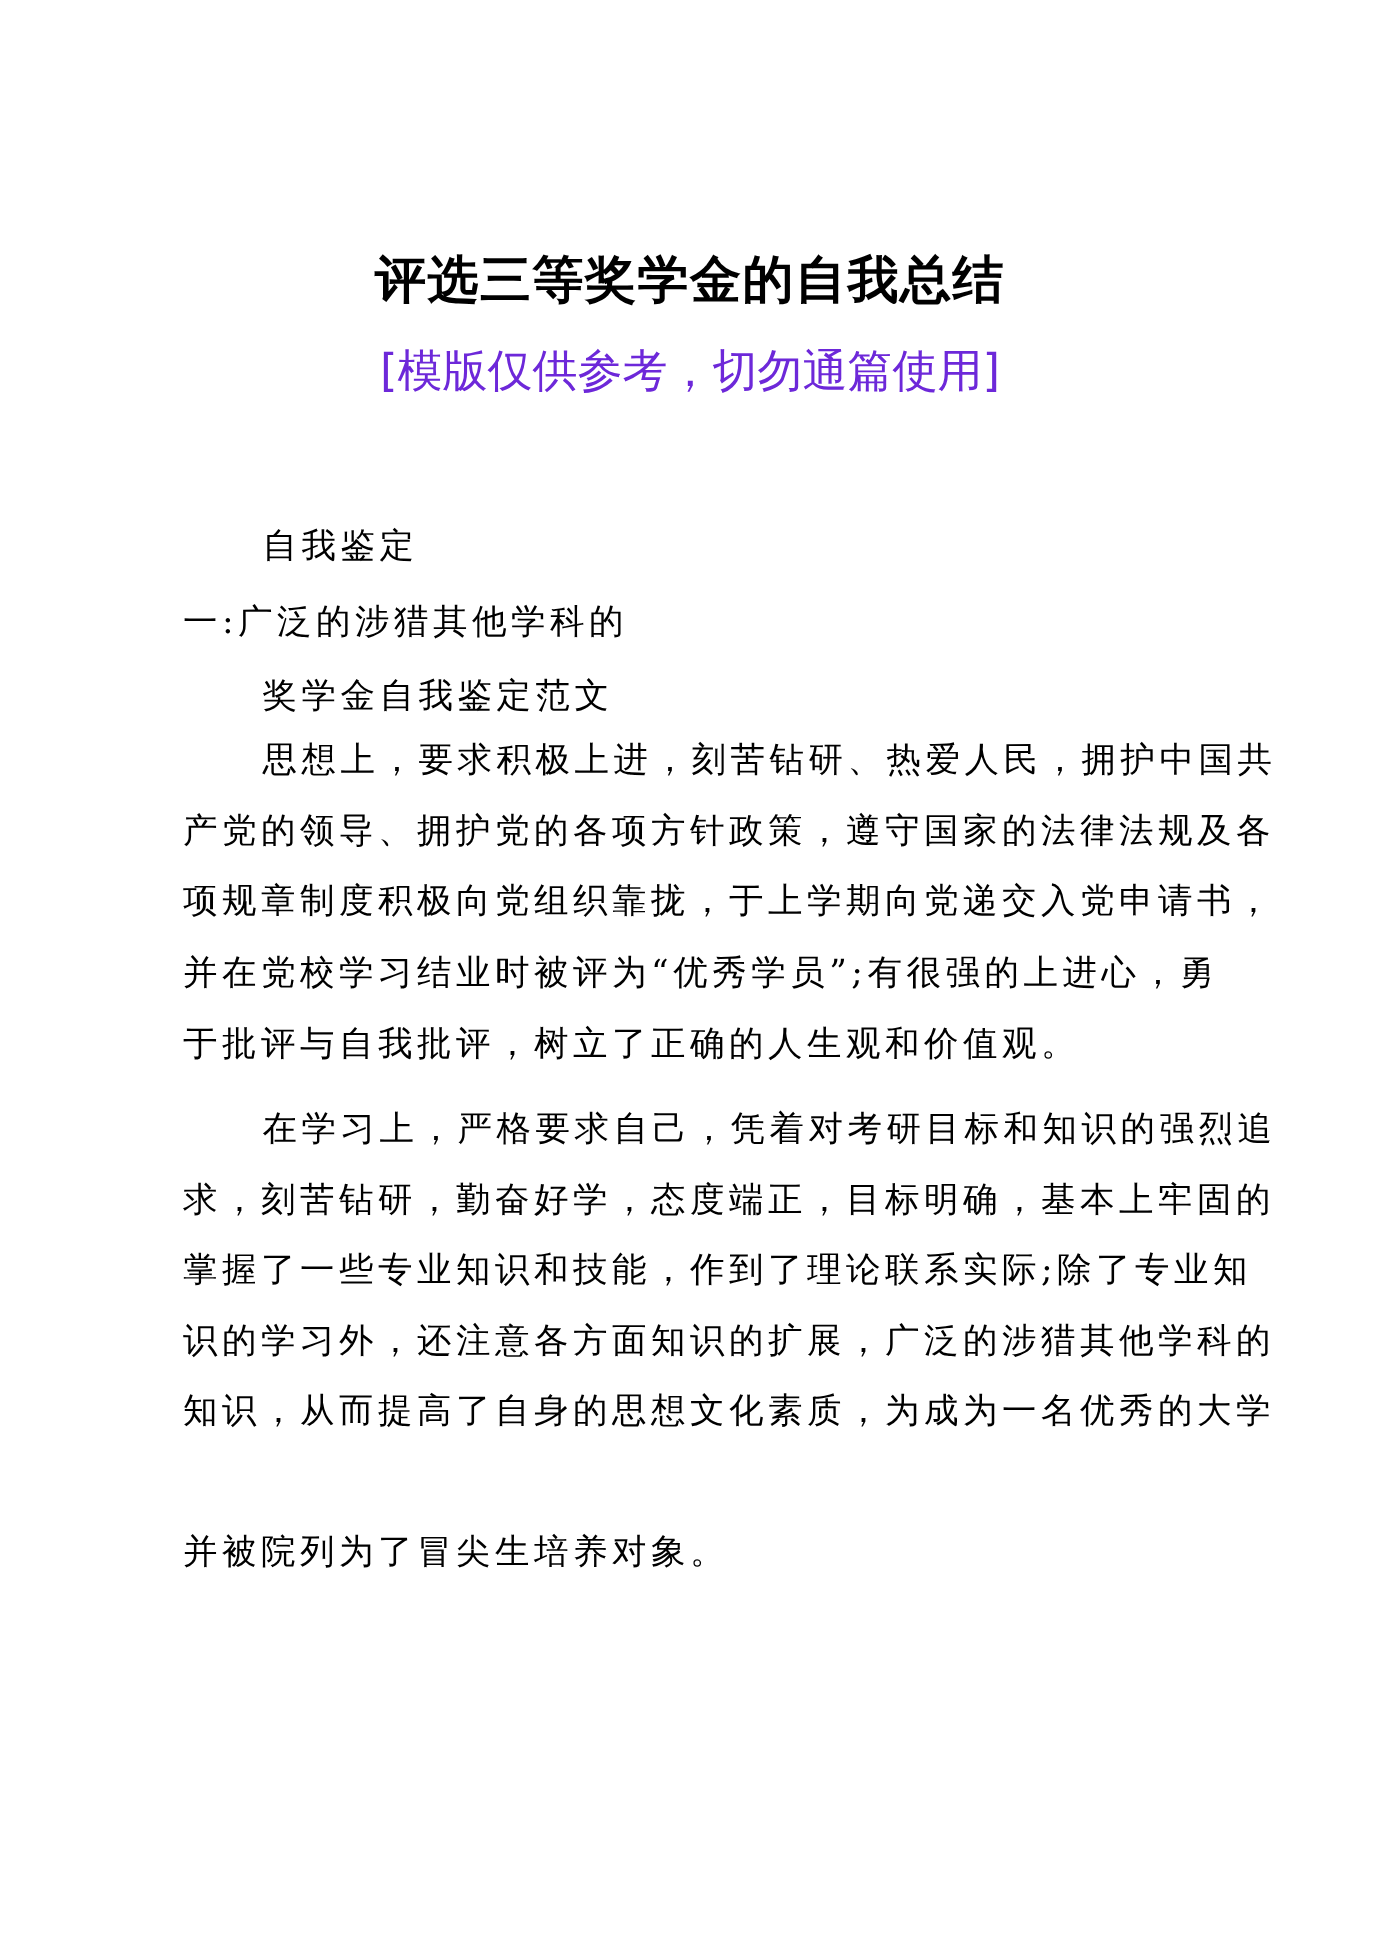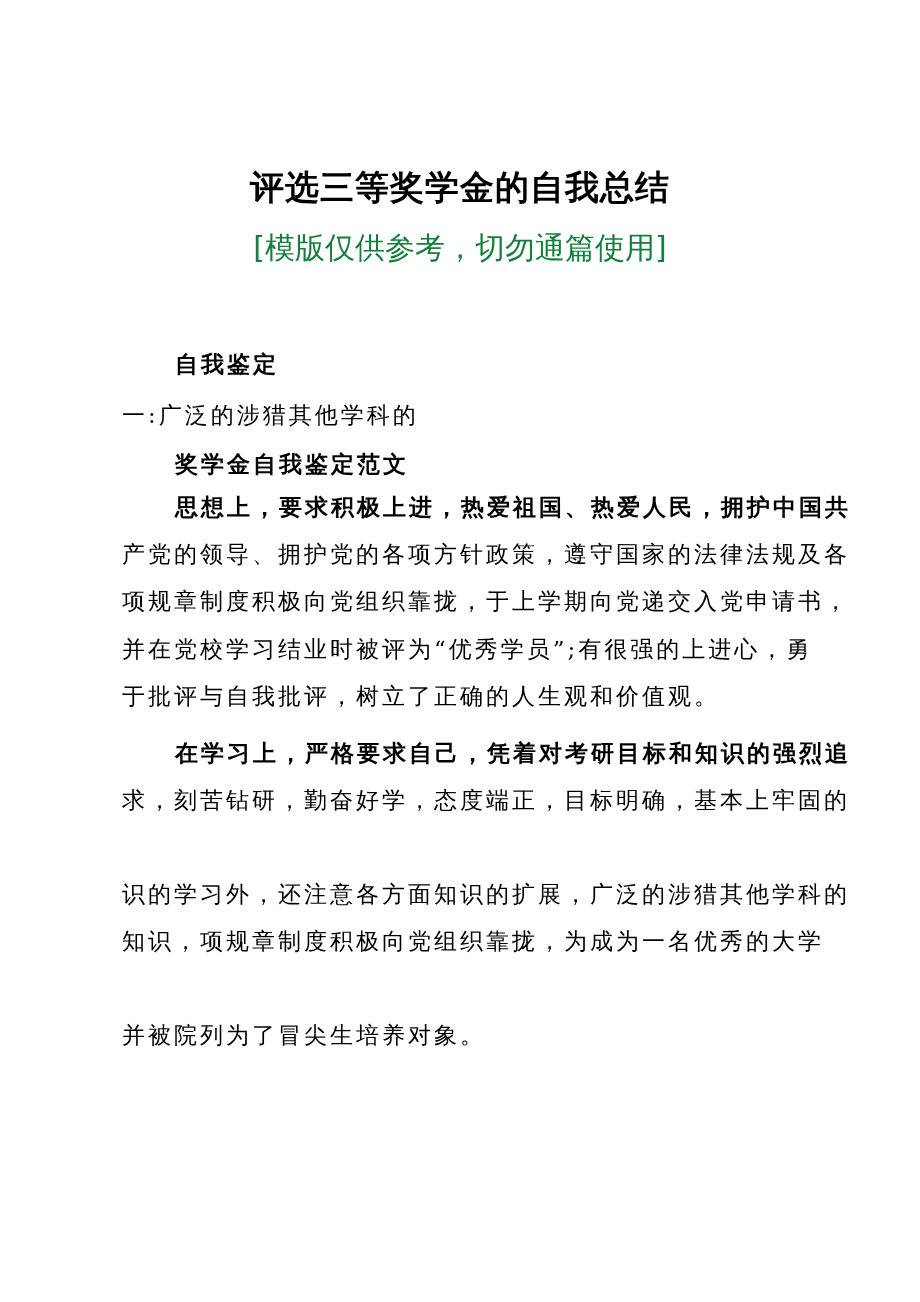--- a/index.html
+++ b/index.html
@@ -37,49 +37,50 @@
     }
     .subtitle {
       position: absolute;
       top: 226px;
       left: 0;
       width: 920px;
       text-align: center;
       font-family: "DejaVu Sans", "Liberation Sans", sans-serif;
       font-size: 30px;
       line-height: 44px;
-      color: #15803d;
+      color: #6d28d9;
     }
     .line {
       position: absolute;
       font-size: 23px;
       line-height: 34px;
       white-space: nowrap;
       letter-spacing: 3px;
       color: #000000;
     }
-    .indent { left: 175px; font-weight: bold; }
+    .indent { left: 175px; }
     .noindent { left: 122px; }
   </style>
 </head>
 <body>
 
 <div class="page">
   <div class="title">评选三等奖学金的自我总结</div>
   <div class="subtitle">[模版仅供参考，切勿通篇使用]</div>
 
   <div class="line indent" style="top:347px">自我鉴定</div>
   <div class="line noindent" style="top:398px">一:广泛的涉猎其他学科的</div>
   <div class="line indent" style="top:447px">奖学金自我鉴定范文</div>
 
-  <div class="line indent" style="top:490px">思想上，要求积极上进，热爱祖国、热爱人民，拥护中国共</div>
+  <div class="line indent" style="top:490px">思想上，要求积极上进，刻苦钻研、热爱人民，拥护中国共</div>
   <div class="line noindent" style="top:537px">产党的领导、拥护党的各项方针政策，遵守国家的法律法规及各</div>
   <div class="line noindent" style="top:584px">项规章制度积极向党组织靠拢，于上学期向党递交入党申请书，</div>
   <div class="line noindent" style="top:632px">并在党校学习结业时被评为“优秀学员”;有很强的上进心，勇</div>
   <div class="line noindent" style="top:679px">于批评与自我批评，树立了正确的人生观和价值观。</div>
 
   <div class="line indent" style="top:736px">在学习上，严格要求自己，凭着对考研目标和知识的强烈追</div>
   <div class="line noindent" style="top:783px">求，刻苦钻研，勤奋好学，态度端正，目标明确，基本上牢固的</div>
+  <div class="line noindent" style="top:830px">掌握了一些专业知识和技能，作到了理论联系实际;除了专业知</div>
   <div class="line noindent" style="top:877px">识的学习外，还注意各方面知识的扩展，广泛的涉猎其他学科的</div>
-  <div class="line noindent" style="top:924px">知识，项规章制度积极向党组织靠拢，为成为一名优秀的大学</div>
+  <div class="line noindent" style="top:924px">知识，从而提高了自身的思想文化素质，为成为一名优秀的大学</div>
   <div class="line noindent" style="top:1018px">并被院列为了冒尖生培养对象。</div>
 
 </div>
 
 </body></html>

